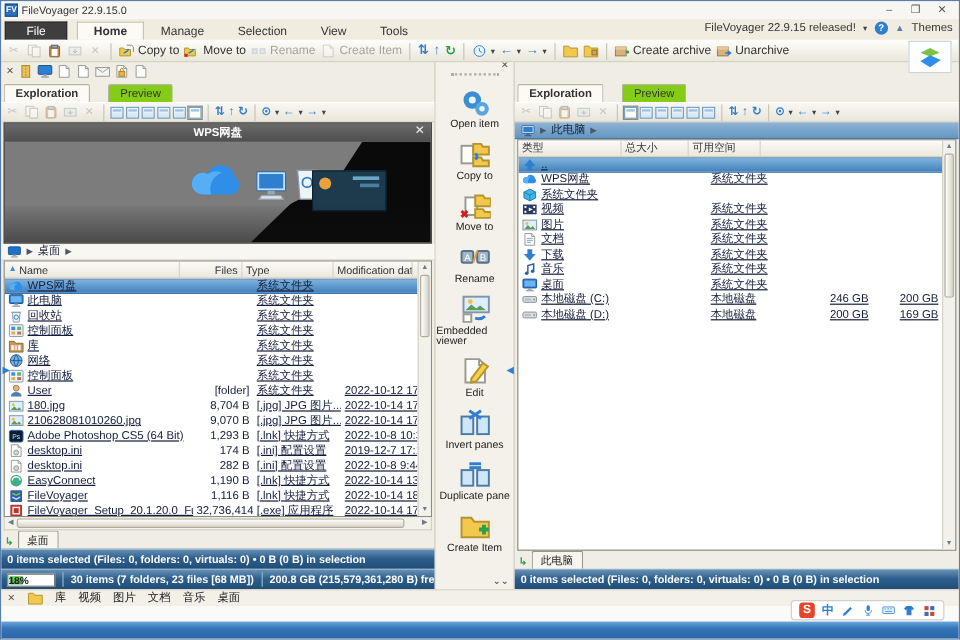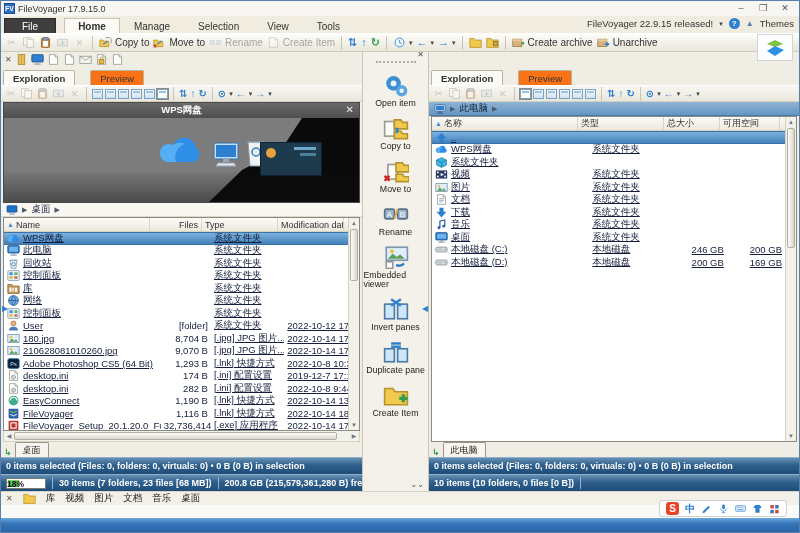--- a/index.html
+++ b/index.html
@@ -34,21 +34,21 @@
 
 .fvlogo{position:absolute;right:6px;top:33px;width:36px;height:27px;background:#fdfeff;border:1px solid #cfd4d8;display:flex;align-items:center;justify-content:center;z-index:40}
 
 .main{position:absolute;top:51px;bottom:41px;left:0;right:0}
 .pane{position:absolute;top:0;bottom:0;display:flex;flex-direction:column;background:#efede4}
 #leftpane{left:0;width:362px;border-right:1px solid #c9c6b8}
 #midcol{left:362px;width:66px;background:#f3f1e9;border-right:1px solid #c9c6b8;display:flex;flex-direction:column;align-items:center;overflow:hidden;position:absolute;top:0;bottom:0}
 #rightpane{left:428px;right:0}
 .qrow{height:15px;display:flex;align-items:center;gap:3px;padding:0 4px;font-size:8px}
 .ptabs{height:18px;display:flex;align-items:flex-end;padding-left:2px;gap:15px}
-.ptab{padding:2px 9px 1px;font-size:9.5px;border:1px solid #b8b4a4;border-bottom:none;background:#f97316;color:#333;border-radius:2px 2px 0 0}
+.ptab{padding:2px 9px 1px;font-size:9.5px;border:1px solid #b8b4a4;border-bottom:none;background:#84cc16;color:#333;border-radius:2px 2px 0 0}
 .ptab.active{background:#fbfaf5;font-weight:bold}
 .ptb{height:17px;display:flex;align-items:center;gap:3px;padding:0 3px;background:linear-gradient(#f8f7f2,#e9e6da);border-top:1px solid #fff;border-bottom:1px solid #d5d2c4}
 .vm{width:11px;height:10px;border:1px solid #7aa0c4;background:linear-gradient(#f4f9fd,#cfe3f4);position:relative}
 .vm:before{content:"";position:absolute;left:1px;top:1px;right:1px;height:2px;background:#9ec4e4}
 .vmwrap{display:flex;gap:2px;align-items:center}
 .vmwrap .on{outline:1px solid #8a8a7e;background:#fdfdf8}
 
 .preview{height:101px;margin:0 2px;border:1px solid #4a4a4a;position:relative;overflow:hidden;background:#7c7c7c}
 .pvtitle{height:15px;background:linear-gradient(#6a6a6a,#4e4e4e);color:#fff;font-weight:bold;font-size:9.5px;display:flex;align-items:center;justify-content:center;position:relative}
 .pvx{position:absolute;right:5px;top:1px;color:#eee;font-size:10px}
@@ -109,21 +109,21 @@
 .sico{width:11px;height:11px}
 .sico svg{width:11px;height:11px}
 
 .collarrow{position:absolute;top:300px;width:7px;height:16px;color:#2f7fd0;font-size:8px;line-height:16px;z-index:30}
 </style>
 </head>
 <body>
 
 <div class="titlebar">
   <span class="appicon">FV</span>
-  <span>FileVoyager 17.9.15.0</span>
+  <span>FileVoyager 22.9.15.0</span>
   <div class="wctl">
     <span class="wbtn">–</span>
     <span class="wbtn">❒</span>
     <span class="wbtn">✕</span>
   </div>
 </div>
 
 <div class="rtabs">
   <div id="ribbontabs" style="display:flex;align-items:flex-end">
       <span class="rtab file">File</span>
@@ -757,20 +757,30 @@
               <path d="M3 8 l3-3 2.5 2 2-1.5 3 2.5z" fill="#5a9e55"></path>
               <rect x="2" y="10" width="4" height="4" fill="#fdfdfb" stroke="#9a9a94"></rect>
               <path d="M8 12 q3 1 5-1" stroke="#2f7fd0" fill="none" stroke-width="1.5"></path>
             </svg>
           </span>
           <span class="lbl">Embedded viewer</span>
         </div>
         <div class="midbtn">
           <span class="bigic">
             <svg viewBox="0 0 16 14" width="26" height="24">
+              <path d="M3 1 h7 l3 3 v9 H3z" fill="#fdfdfb" stroke="#9a9a94"></path>
+              <path d="M10 1 v3 h3" fill="none" stroke="#9a9a94"></path>
+              <path d="M6 11 L12 3 l2.5 1.8 L8.5 12.5 6 13z" fill="#f6d04d" stroke="#b5942c"></path>
+            </svg>
+          </span>
+          <span class="lbl">Edit</span>
+        </div>
+        <div class="midbtn">
+          <span class="bigic">
+            <svg viewBox="0 0 16 14" width="26" height="24">
               <rect x="1" y="4" width="6" height="9" fill="#cfe6f8" stroke="#4a7ba6"></rect>
               <rect x="9" y="4" width="6" height="9" fill="#cfe6f8" stroke="#4a7ba6"></rect>
               <path d="M5 1 l6 4 M11 1 l-6 4" stroke="#2f7fd0" stroke-width="1.5"></path>
             </svg>
           </span>
           <span class="lbl">Invert panes</span>
         </div>
         <div class="midbtn">
           <span class="bigic">
             <svg viewBox="0 0 16 14" width="26" height="24">
@@ -856,24 +866,20 @@
             <rect x="6" y="10" width="4" height="2" fill="#44618a"></rect>
             <rect x="4" y="12" width="8" height="1.5" fill="#44618a"></rect>
           </svg>
         </span>
       <span class="barrow">▶</span>
       <span>此电脑</span>
       <span class="barrow">▶</span>
     </div>
     <div class="list" id="rightlist">
       <div class="lhead" id="rhead">
-          <span class="hc c0" style="width: 146px;">
-            <span class="sortar">▲</span>
-            <span>名称</span>
-          </span>
           <span class="hc c1" style="width: 86px;">
             <span>类型</span>
           </span>
           <span class="hc c2" style="width: 56px;">
             <span>总大小</span>
           </span>
           <span class="hc c3" style="width: 60px;">
             <span>可用空间</span>
           </span>
         </div>
@@ -1024,24 +1030,20 @@
         <div class="vthumb" style="height:120px"></div>
         <div class="varr dn">▼</div>
       </div>
     </div>
     <div class="btabrow">
       <span class="grnar" style="font-size:9px">↳</span>
       <span class="btab">此电脑</span>
     </div>
     <div class="st">
       <span>0 items selected (Files: 0, folders: 0, virtuals: 0) • 0 B (0 B) in selection</span>
-    </div>
-    <div class="st">
-      <span>10 items (10 folders, 0 files [0 B])</span>
-      <span class="stsep"></span>
     </div>
   </div>
 </div>
 
 <span class="collarrow" style="left:1px">▶</span>
 <span class="collarrow" style="left:421px">◀</span>
 
 <div class="favbar">
   <span style="font-size:8px;color:#555">✕</span>
   <span class="ic" id="favfolder">

